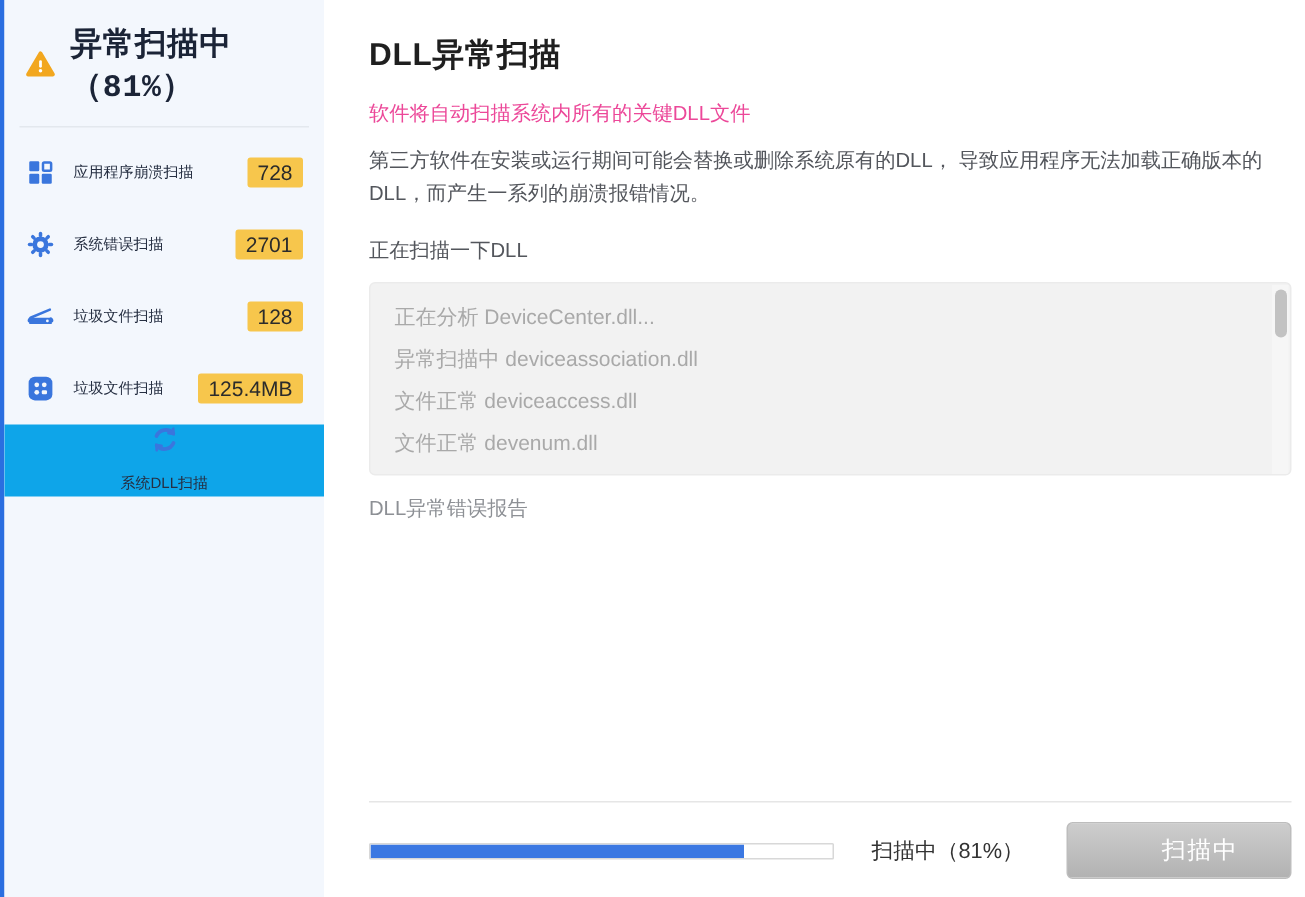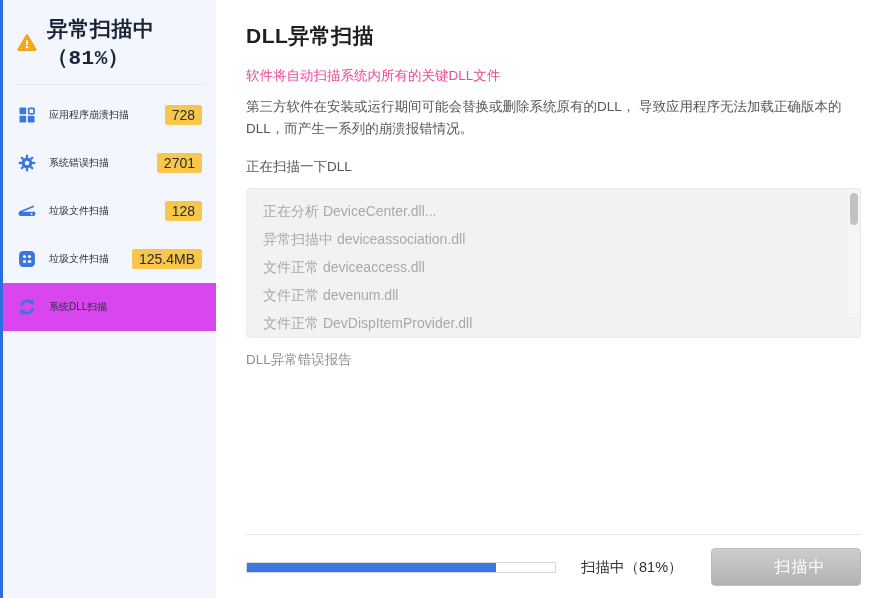--- a/index.html
+++ b/index.html
@@ -25,38 +25,38 @@
     padding: 15px 14px 13px 14px;
   }
   .sb-header .title {
     font-size: 21px; font-weight: bold; color: #1b2437; letter-spacing: 0.5px; font-family: Liberation Mono, monospace;
   }
   .sb-divider { border-bottom: 1px solid #e3e8ee; margin: 0 10px 6px 10px; }
   .sb-item {
     height: 48px; display: flex; align-items: center; gap: 12px;
     padding: 0 14px; cursor: pointer;
   }
-  .sb-item.selected { background: #d946ef; }
+  .sb-item.selected { background: #0ea5e9; flex-direction: column; }
   .sb-item .label { font-size: 10px; color: #262f42; flex: 1 1 auto; white-space: nowrap; }
   .sb-item .badge {
     background: #f7c64c; color: #2b2b2b; font-size: 14px;
     padding: 2px 7px; border-radius: 2px; white-space: nowrap;
   }
   .icn { width: 20px; height: 20px; display: inline-flex; align-items: center; justify-content: center; flex: 0 0 20px; }
   .icn svg { width: 20px; height: 20px; display: block; }
 
   
   .main { flex: 1 1 auto; position: relative; padding: 20px 10px 0 30px; }
   .page-title { font-size: 21px; font-weight: bold; color: #1f1f1f; margin-top: 2px; letter-spacing: 0.5px; }
   .desc { font-size: 13.5px; color: #ec4899; margin-top: 17px; }
   .explain { font-size: 13.5px; color: #53565c; margin-top: 11px; line-height: 1.6; width: 600px; }
   .scanning-label { font-size: 13.5px; color: #53565c; margin-top: 19px; }
 
   .log-box {
-    margin-top: 12px; width: 615px; height: 150px;
+    margin-top: 12px; width: 615px; height: 129px;
     background: #f2f2f2; border: 1px solid #ebebeb; border-radius: 4px;
     overflow: hidden; position: relative; padding: 8px 20px 0 16px;
   }
   .log-line { font-size: 14px; color: #a9a9a9; height: 28px; line-height: 28px; white-space: nowrap; }
   .log-scrollbar {
     position: absolute; top: 1px; right: 1px; width: 11px; height: 127px;
     background: #f6f6f6;
   }
   .log-thumb {
     position: absolute; top: 3px; left: 1.5px; width: 8px; height: 32px;

